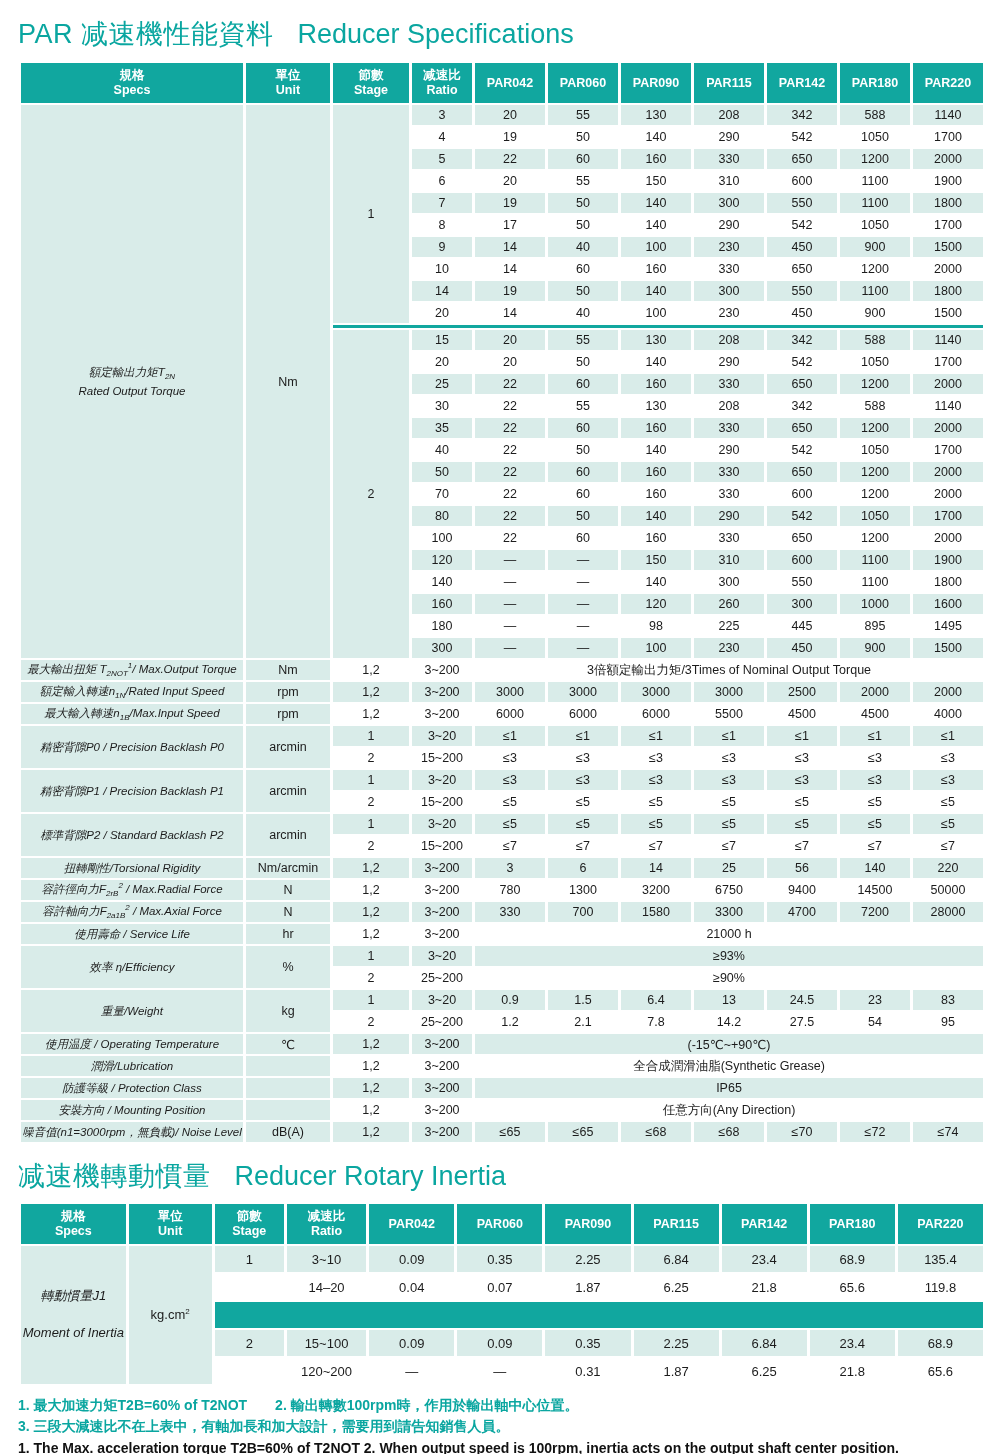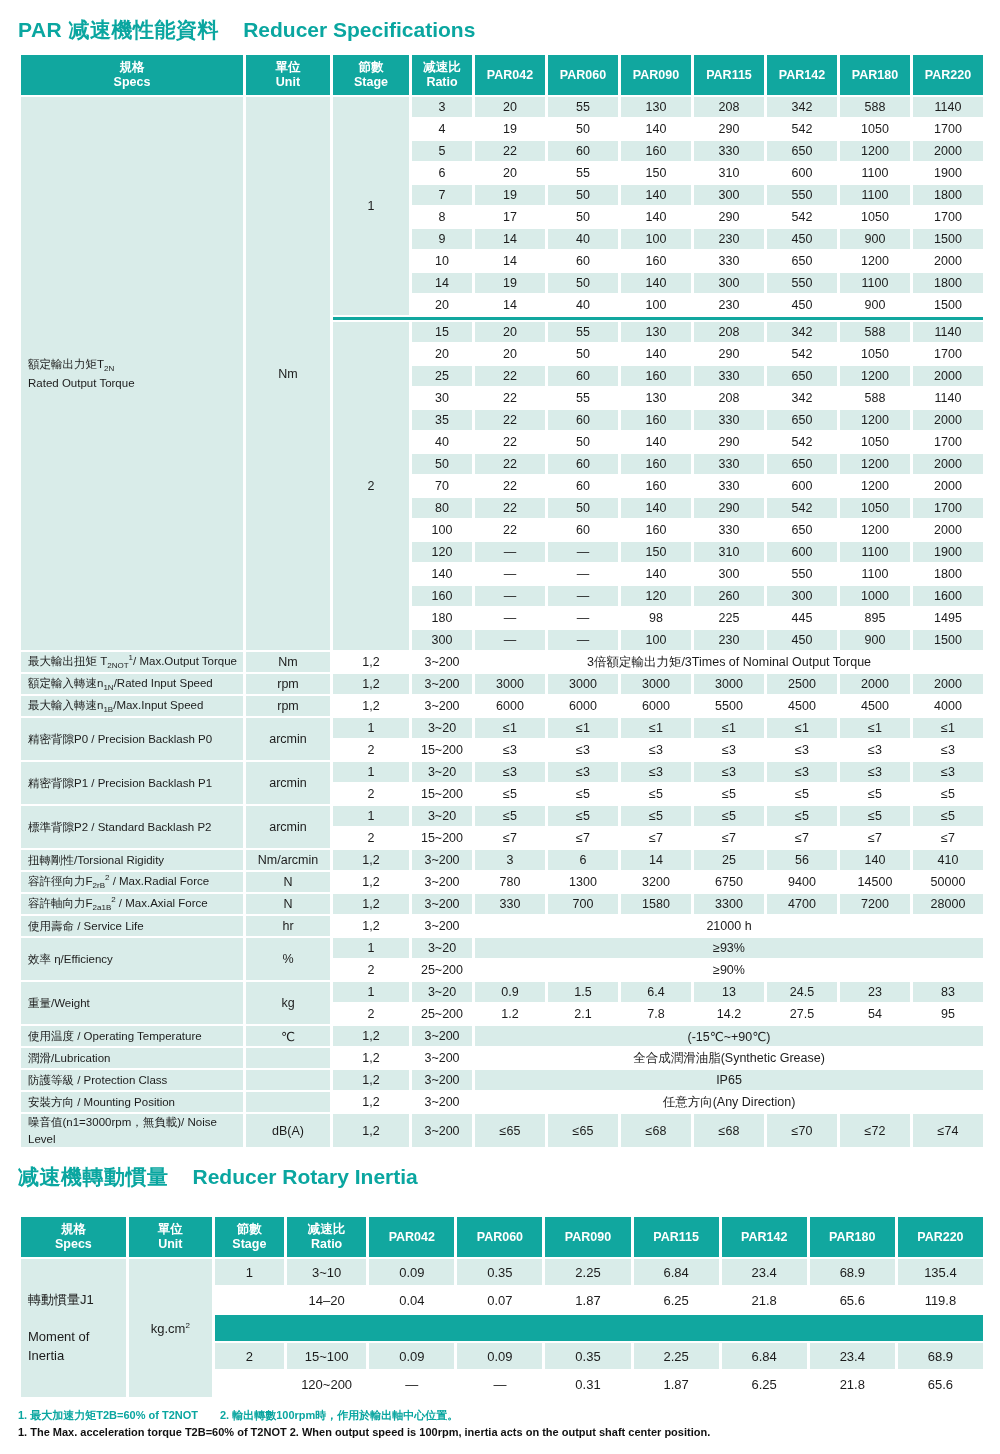--- a/index.html
+++ b/index.html
@@ -3,37 +3,37 @@
 <meta charset="utf-8">
 <style>
   :root{
     --accent:#11a79f;
     --tint:#d9ece9;
     --title:#0aa6a0;
   }
   *{box-sizing:border-box;}
   body{margin:0;background:#ffffff;font-family:"Liberation Sans","DejaVu Sans",sans-serif;color:#1c1c1c;}
   .page{width:1000px;height:1454px;overflow:hidden;padding:6px 14px 0 18px;}
-  .title{color:var(--title);font-size:21px;font-weight:bold;margin:10px 0 9px 0;letter-spacing:0.5px;}
+  .title{color:var(--title);font-size:27px;font-weight:normal;margin:10px 0 9px 0;letter-spacing:0.5px;}
   .title .en{margin-left:24px;letter-spacing:0;}
-  .title2{margin-top:14px;margin-bottom:24px;}
+  .title2{margin-top:14px;margin-bottom:8px;}
   table{border-collapse:separate;border-spacing:3px 2px;table-layout:fixed;}
   th,td{overflow:hidden;padding:0;}
   th.hd{background:var(--accent);color:#fff;font-size:12.5px;font-weight:bold;text-align:center;vertical-align:middle;height:40px;line-height:1.2;}
   td{font-size:12.5px;text-align:center;vertical-align:middle;height:20px;}
   table.t2 td{height:26px;font-size:13px;}
   td.lt{background:var(--tint);}
   td.wt{background:#ffffff;}
-  td.lbl{background:var(--tint);text-align:left;padding-left:7px;font-size:11.5px;line-height:1.45;}
+  td.lbl{background:var(--tint);text-align:center;font-size:11.5px;line-height:1.45;font-style:italic;}
   td.cen{background:var(--tint);}
   td.div{background:var(--accent);height:3px;line-height:3px;}
   sub{font-size:8px;}
   sup{font-size:8px;}
   .notes{margin-top:9px;}
-  .notes p{margin:1px 0;font-size:11px;line-height:1.45;}
+  .notes p{margin:1px 0;font-size:14px;line-height:1.45;}
   .note-zh{color:var(--title);font-weight:bold;}
   .note-en{color:#111;font-weight:bold;}
   .note-en-block{margin-top:7px;}
 </style>
 </head>
 <body>
 
 <div class="page">
 
   <h1 class="title"><span>PAR 减速機性能資料</span><span class="en">Reducer Specifications</span></h1>
@@ -433,21 +433,21 @@
             <td class="lbl">扭轉剛性/Torsional Rigidity</td>
             <td class="cen">Nm/arcmin</td>
             <td class="lt">1,2</td>
             <td class="lt">3~200</td>
             <td class="lt">3</td>
             <td class="lt">6</td>
             <td class="lt">14</td>
             <td class="lt">25</td>
             <td class="lt">56</td>
             <td class="lt">140</td>
-            <td class="lt">410</td>
+            <td class="lt">220</td>
           </tr>
           <tr>
             <td class="lbl">容許徑向力F<sub>2rB</sub><sup>2</sup> / Max.Radial Force</td>
             <td class="cen">N</td>
             <td class="wt">1,2</td>
             <td class="wt">3~200</td>
             <td class="wt">780</td>
             <td class="wt">1300</td>
             <td class="wt">3200</td>
             <td class="wt">6750</td>
@@ -635,17 +635,18 @@
             <td class="wt">6.25</td>
             <td class="wt">21.8</td>
             <td class="wt">65.6</td>
           </tr>
         </tbody>
       </table>
     </div>
 
   <div class="notes">
     <p class="note-zh">1. 最大加速力矩T2B=60% of T2NOT　　2. 輸出轉數100rpm時，作用於輸出軸中心位置。</p>
+    <p class="note-zh">3. 三段大減速比不在上表中，有軸加長和加大設計，需要用到請告知銷售人員。</p>
     <p class="note-en note-en-block">1. The Max. acceleration torque T2B=60% of T2NOT    2. When output speed is 100rpm, inertia acts on the output shaft center position.</p>
 
   </div>
 
 </div>
 
 </body></html>

